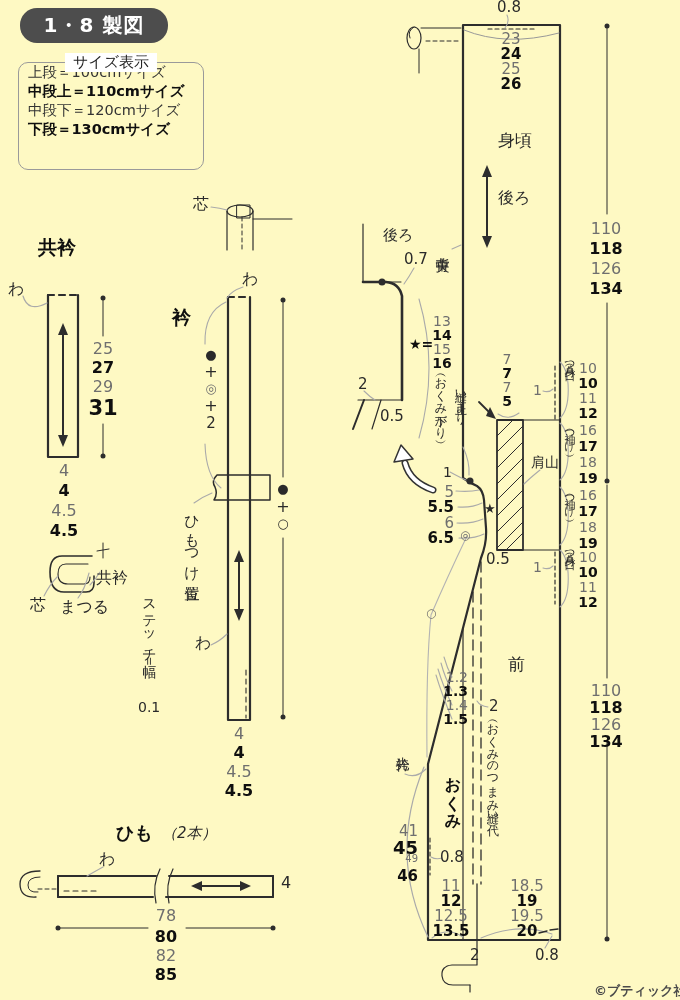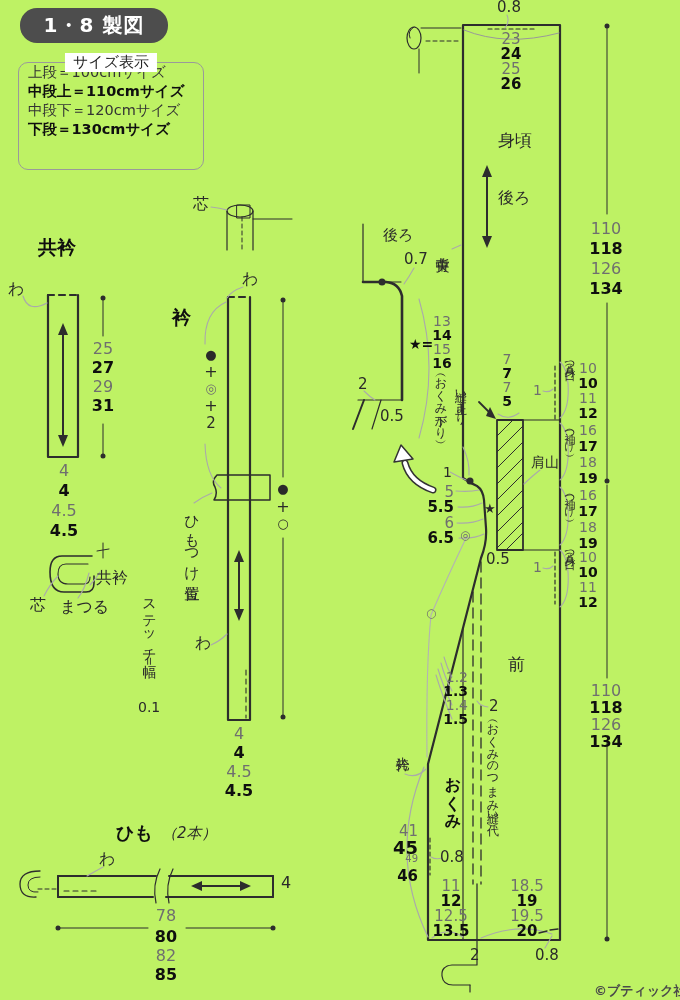--- a/index.html
+++ b/index.html
@@ -1,16 +1,16 @@
 <!DOCTYPE html>
 <html><head>
 <meta charset="utf-8">
 <style>
   html,body{margin:0;padding:0;background:#fff;}
-  #canvas{position:relative;width:680px;height:1000px;background:#bef264;overflow:hidden;
+  #canvas{position:relative;width:680px;height:1000px;background:#fef9c3;overflow:hidden;
           font-family:"DejaVu Sans","Liberation Sans",sans-serif;}
   svg.linework{position:absolute;left:0;top:0;}
   .lbl{position:absolute;line-height:1;white-space:pre;color:#2a2a2a;font-size:15px;}
   .lbl.b{font-weight:bold;color:#0f0f0f;}
   .lbl.g{color:#6f6f6f;}
   .lbl.v{writing-mode:vertical-rl;text-orientation:mixed;}
   .lbl.ac{transform:translateX(-50%);}
   .lbl.ar{transform:translateX(-100%);}
   #title-badge{position:absolute;left:20px;top:8px;width:148px;height:35px;background:#4d4d4d;
         border-radius:17px;color:#fff;font-weight:bold;font-size:20px;display:flex;
@@ -236,21 +236,21 @@
     <div class="legend-row">中段下＝120cmサイズ</div>
     <div class="legend-row bold">下段＝130cmサイズ</div>
   </div>
 
   <div>
       <span class="lbl b" style="left: 38px; top: 238px; font-size: 19px;">共衿</span>
       <span class="lbl" style="left: 8px; top: 281px; font-size: 16px;">わ</span>
       <span class="lbl g ac" style="left: 103px; top: 341px; font-size: 16px;">25</span>
       <span class="lbl b ac" style="left: 103px; top: 360px; font-size: 16px;">27</span>
       <span class="lbl g ac" style="left: 103px; top: 379px; font-size: 16px;">29</span>
-      <span class="lbl b ac" style="left: 103px; top: 398px; font-size: 16px;">31</span>
+      <span class="lbl b ac" style="left: 103px; top: 398px; font-size: 21px;">31</span>
       <span class="lbl g ac" style="left: 64px; top: 463px; font-size: 16px;">4</span>
       <span class="lbl b ac" style="left: 64px; top: 483px; font-size: 16px;">4</span>
       <span class="lbl g ac" style="left: 64px; top: 503px; font-size: 16px;">4.5</span>
       <span class="lbl b ac" style="left: 64px; top: 523px; font-size: 16px;">4.5</span>
       <span class="lbl" style="left: 96px; top: 570px; font-size: 16px;">共衿</span>
       <span class="lbl" style="left: 30px; top: 597px; font-size: 16px;">芯</span>
       <span class="lbl" style="left: 60px; top: 599px; font-size: 16px;">まつる</span>
       <span class="lbl v" style="left: 143px; top: 590px; font-size: 14px;">ステッチ幅＝</span>
       <span class="lbl" style="left: 138px; top: 700px; font-size: 14px;">0.1</span>
       <span class="lbl" style="left: 193px; top: 196px; font-size: 16px;">芯</span>

